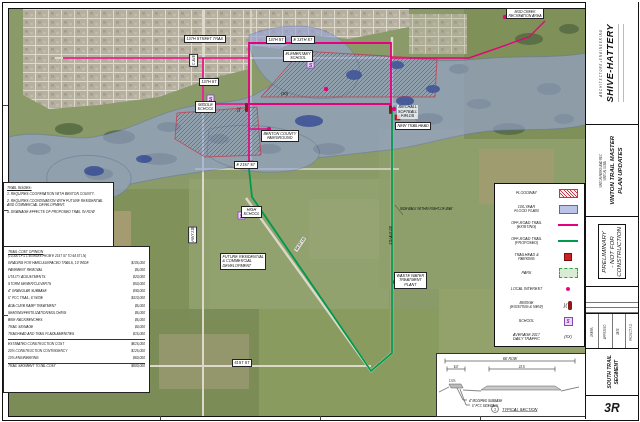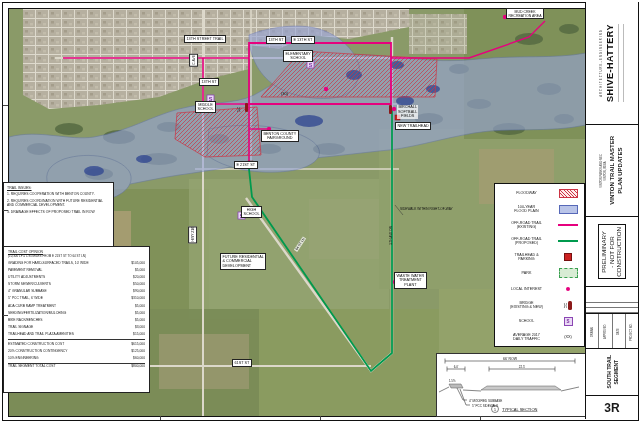--- a/index.html
+++ b/index.html
@@ -1,17 +1,17 @@
 <!DOCTYPE html>
 <html><head>
 <meta charset="utf-8">
 <style>
   html,body{margin:0;padding:0;background:#e8e8e4;}
   .sheet{position:relative;width:640px;height:422px;background:#fff;overflow:hidden;
-         font-family:"Liberation Sans",sans-serif;color:#1a1a1a;}
+         font-family:"Liberation Sans",sans-serif;color:#1a1a1a;font-style:italic;}
   .outer-border{position:absolute;left:2px;top:2px;width:635px;height:417px;border:1.3px solid #111;}
   .map-frame{position:absolute;left:8px;top:8px;width:577px;height:407px;border:0.8px solid #111;overflow:hidden;background:#8a9a68;}
   .map-frame svg{position:absolute;left:0;top:0;}
 
   
   .mlabel{position:absolute;font-size:3.8px;line-height:1.2;color:#111;white-space:pre-line;
           text-align:center;z-index:6;letter-spacing:0;}
   .mlabel.box{background:#fff;border:0.5px solid #222;padding:0.5px 1.5px;}
   .mlabel.halo{background:rgba(255,255,255,0.72);padding:0 1px;}
   .mlabel.vert{writing-mode:vertical-rl;transform:rotate(180deg);}

